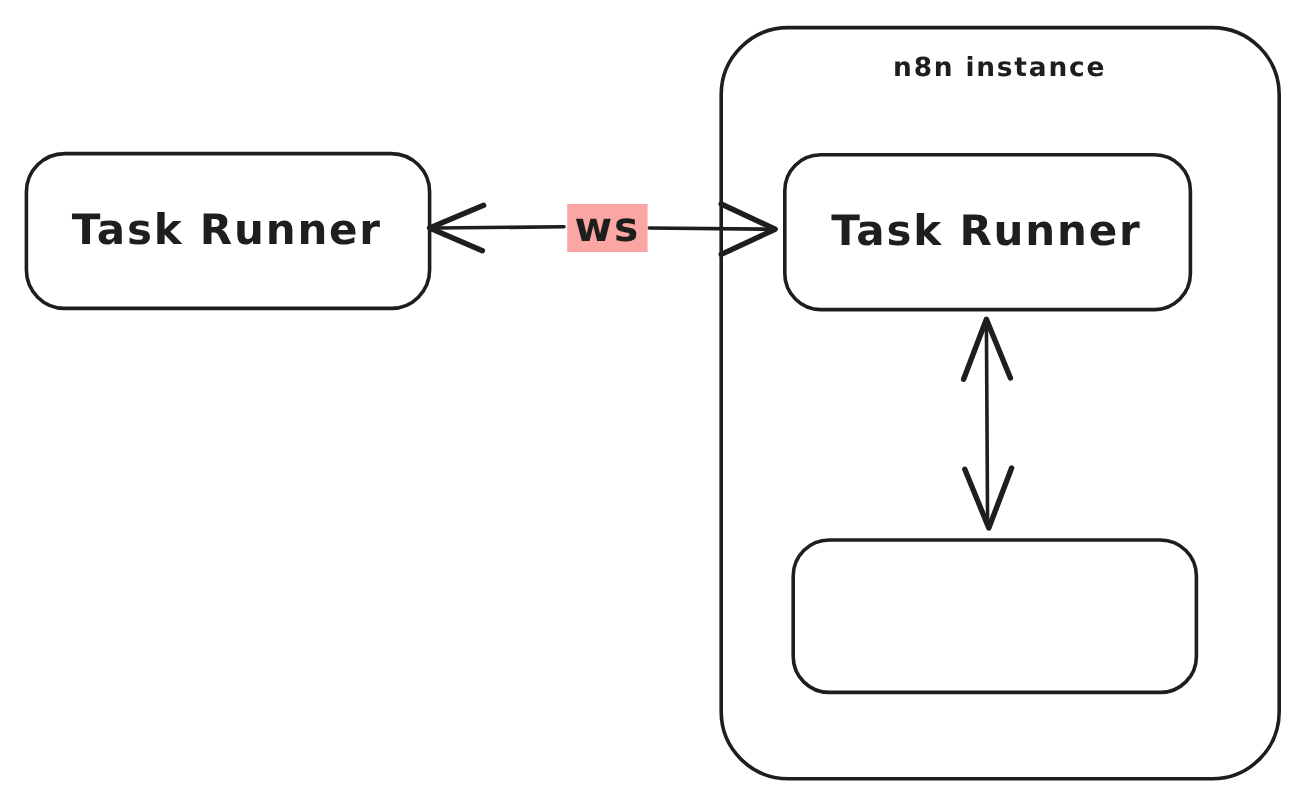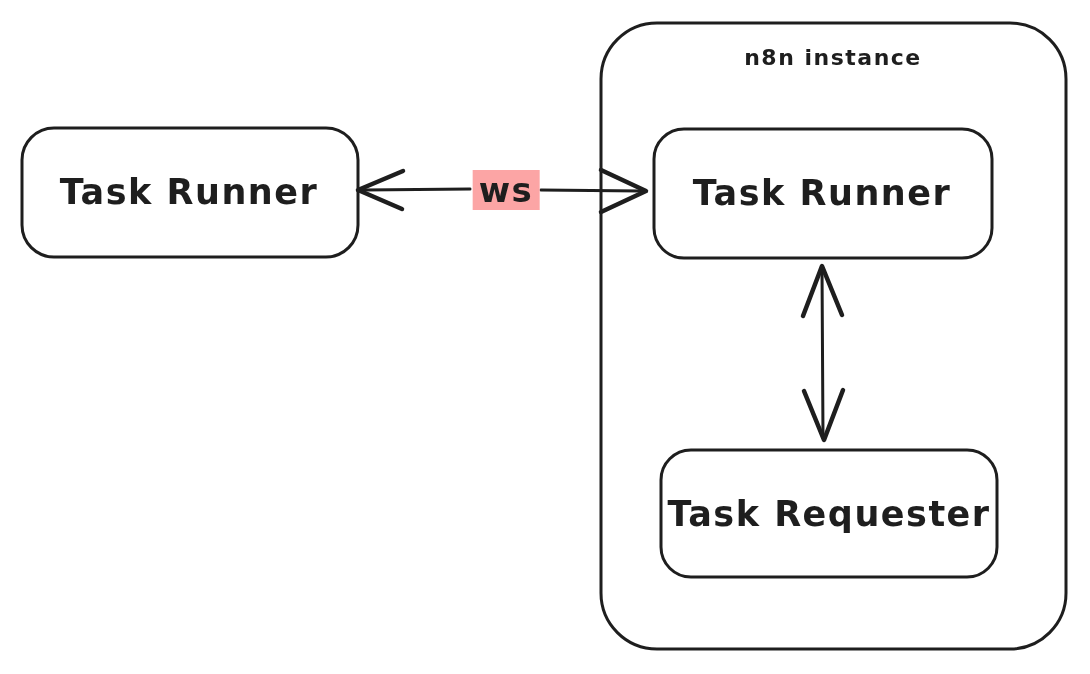--- a/index.html
+++ b/index.html
@@ -83,17 +83,16 @@
     <path d="M803,316 L822,266 L842,315" class="arrowhead"></path>
     <path d="M804,391 L824,440 L843,390" class="arrowhead"></path>
   </svg>
 
   <div class="label label-node" style="left:189px; top:192px;">Task Runner</div>
 
   <div class="label label-container" style="left:833px; top:57px;">n8n instance</div>
 
   <div class="label label-node" style="left:822px; top:193px;">Task Runner</div>
 
-  <div class="label label-node" style="left:829px; top:514px;">Task Requester</div>
 
   <div class="label label-edge" style="left:506px; top:190px;">ws</div>
 
 </div>
 
 </body></html>

